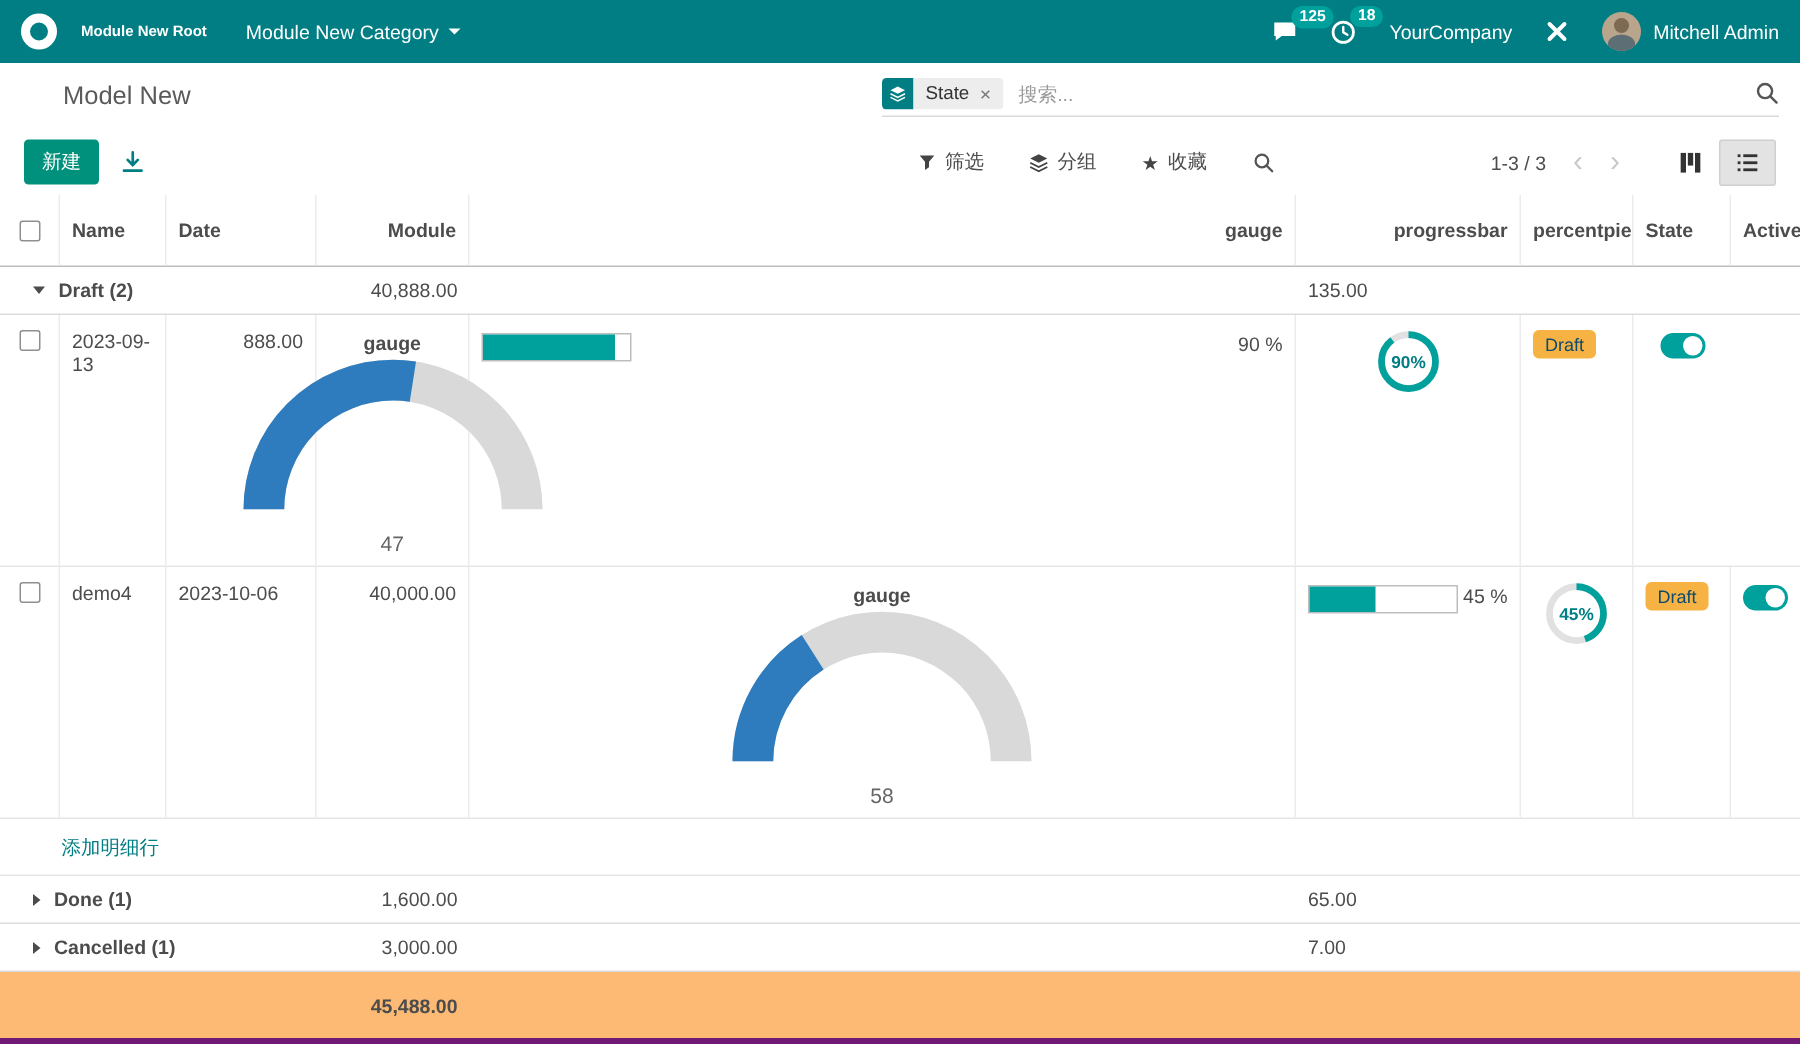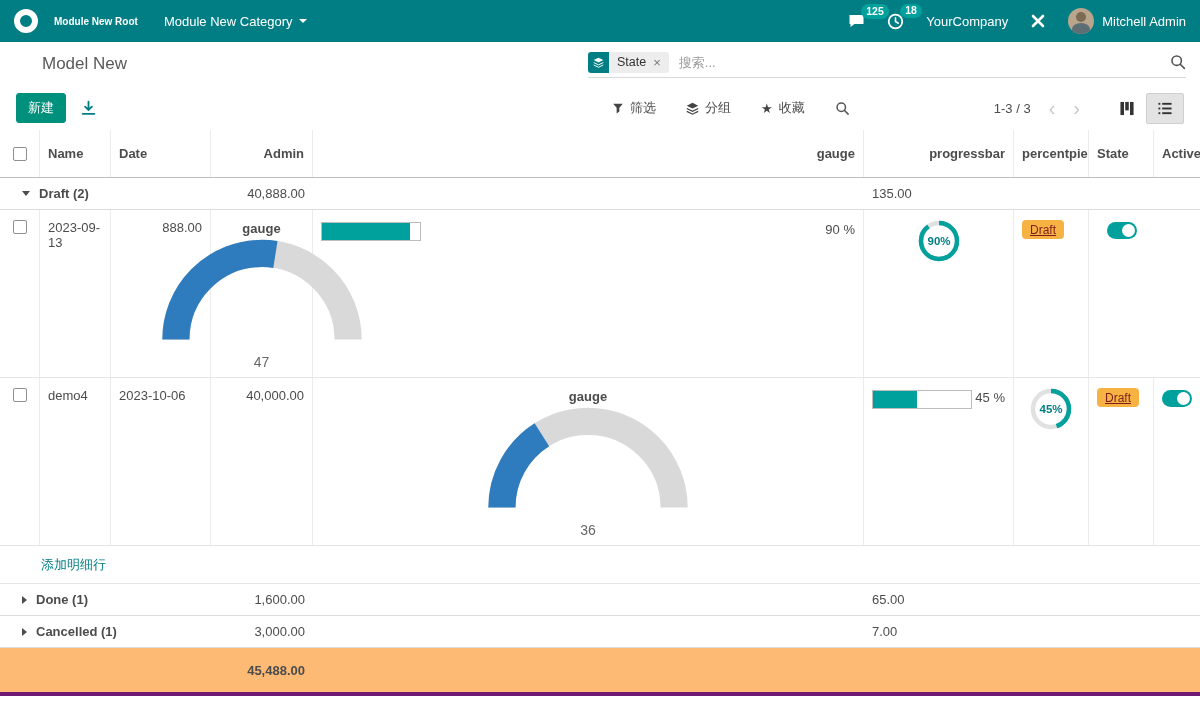--- a/index.html
+++ b/index.html
@@ -77,22 +77,22 @@
   .data-row .cell { border-right:1px solid #ececec; padding-top:10px; }
   .data-row .cell:last-child { border-right:none; }
   .cell-amount { text-align:right; }
   .cell-gauge { display:flex; flex-direction:column; align-items:center; padding-top:6px !important; }
   .gauge-title { font-weight:bold; color:#4c4c4c; margin:5px 0 2px; }
   .gauge-value { color:#666; font-size:14px; margin-top:0; }
   .cell-progress { display:flex; align-items:flex-start; justify-content:space-between; padding-top:12px !important; }
   .pb { width:100px; height:19px; border:1px solid #bdbdbd; background:#fff; }
   .pb-fill { height:100%; background:var(--progress-fill,#00a09d); }
   .cell-pie { display:flex; justify-content:center; padding-top:8px !important; }
-  .badge-state { display:inline-block; background:var(--badge-warning-bg,#f6b344); color:#7f1d1d;
-    padding:2.5px 8px; border-radius:4px; font-size:12px;text-decoration:underline; }
+  .badge-state { display:inline-block; background:var(--badge-warning-bg,#f6b344); color:#0c4a6e;
+    padding:2.5px 8px; border-radius:4px; font-size:12px; }
   .cell-active { display:flex; justify-content:center; padding-top:12px !important; }
   .toggle { width:30px; height:17px; border-radius:9px; background:var(--toggle-on,#00a09d);
     position:relative; cursor:pointer; }
   .toggle .knob { position:absolute; right:2px; top:2px; width:13px; height:13px; border-radius:50%; background:#fff; }
 
   .addline-row { height:38px; display:flex; align-items:center; padding-left:41px;
     border-bottom:1px solid #e6e6e6; }
   .addline-link { color:var(--link,#017e84); cursor:pointer; }
 
   .footer-row { height:48px; background:#fdba74; border-bottom:4px solid #701a75; align-items:center; }
@@ -220,21 +220,21 @@
     </div>
   </div>
 </div>
 
 <div class="lrow header-row">
   <div class="cell c-center">
     <span class="chk"></span>
   </div>
   <div class="cell">Name</div>
   <div class="cell">Date</div>
-  <div class="cell h-right">Admin</div>
+  <div class="cell h-right">Module</div>
   <div class="cell h-right">gauge</div>
   <div class="cell h-right">progressbar</div>
   <div class="cell">percentpie</div>
   <div class="cell">State</div>
   <div class="cell">Active</div>
 </div>
 
 <div class="lrow group-row">
   <div class="group-label">
     <span class="caret-down"></span>
@@ -287,21 +287,21 @@
   </div>
   <div class="cell">demo4</div>
   <div class="cell">2023-10-06</div>
   <div class="cell cell-amount">40,000.00</div>
   <div class="cell cell-gauge">
     <div class="gauge-title">gauge</div>
     <svg width="214" height="116" viewBox="0 0 236 128">
       <path d="M 23 112 A 95 95 0 0 1 213 112" fill="none" stroke="#d9d9d9" stroke-width="30"></path>
       <path d="M 23 112 A 95 95 0 0 1 213 112" fill="none" stroke="#2e7cbd" stroke-width="30" pathLength="100" stroke-dasharray="32 100"></path>
     </svg>
-    <div class="gauge-value">36</div>
+    <div class="gauge-value">58</div>
   </div>
   <div class="cell cell-progress">
     <div class="pb">
       <div class="pb-fill" style="width: 45%;"></div>
     </div>
     <span>45 %</span>
   </div>
   <div class="cell cell-pie">
     <svg width="46" height="46" viewBox="0 0 46 46">
       <circle cx="23" cy="23" r="18" fill="none" stroke="#e1e1e1" stroke-width="4.5"></circle>

